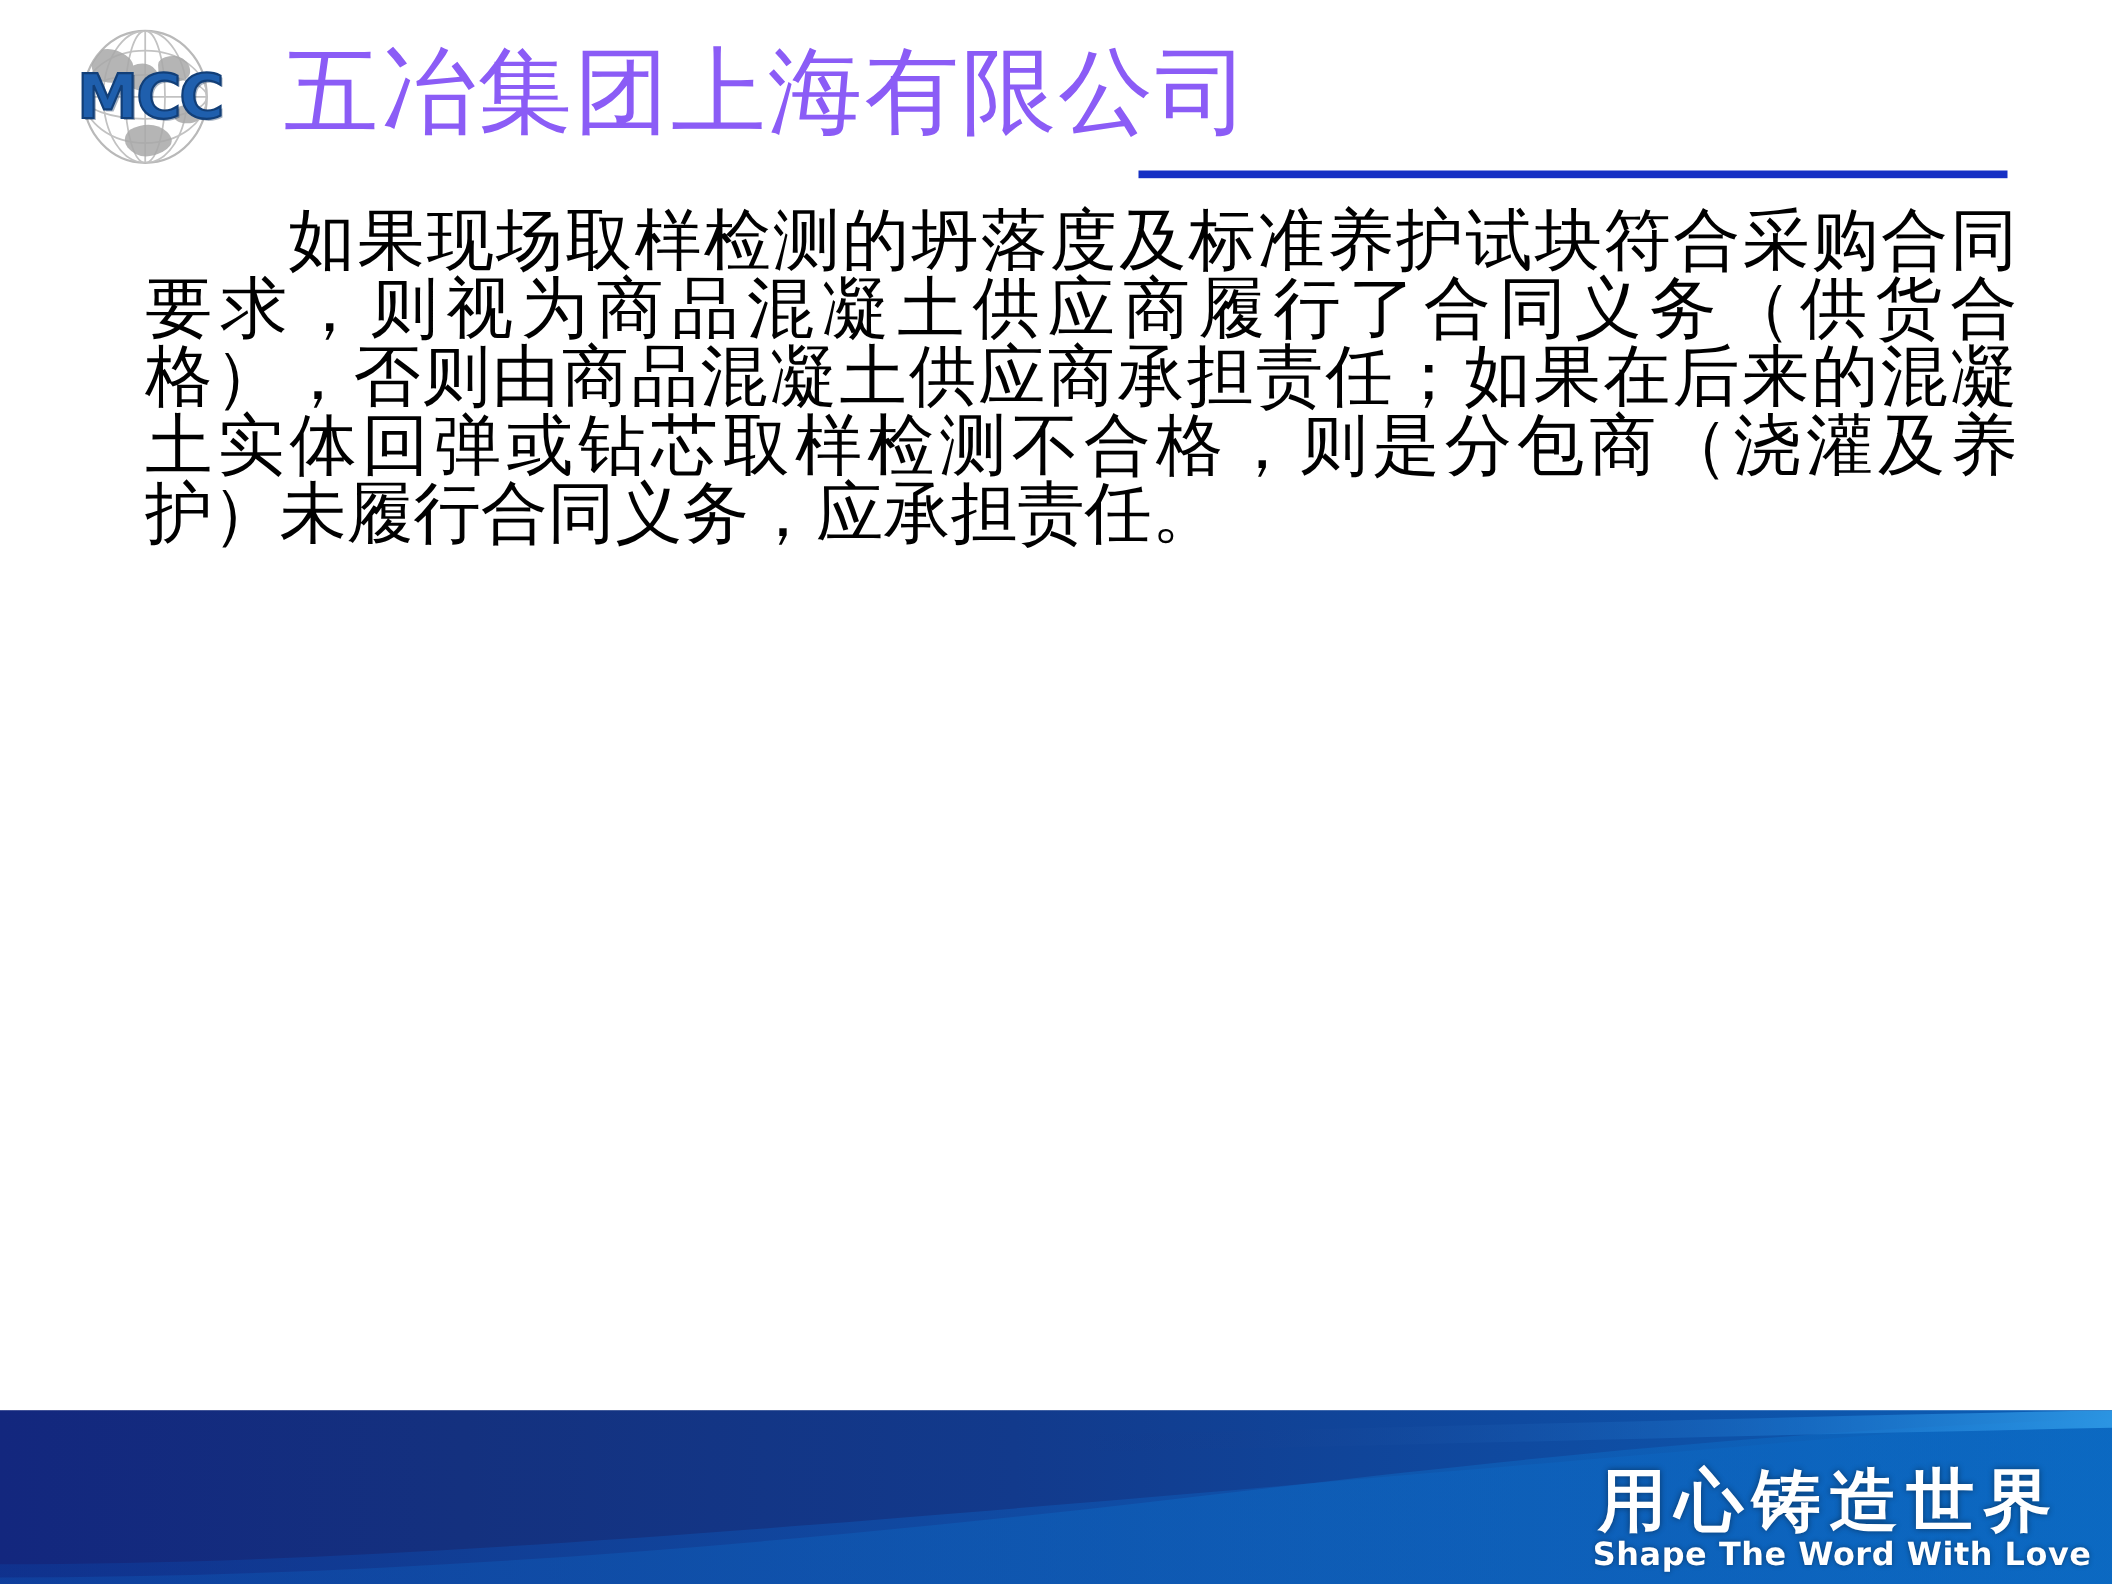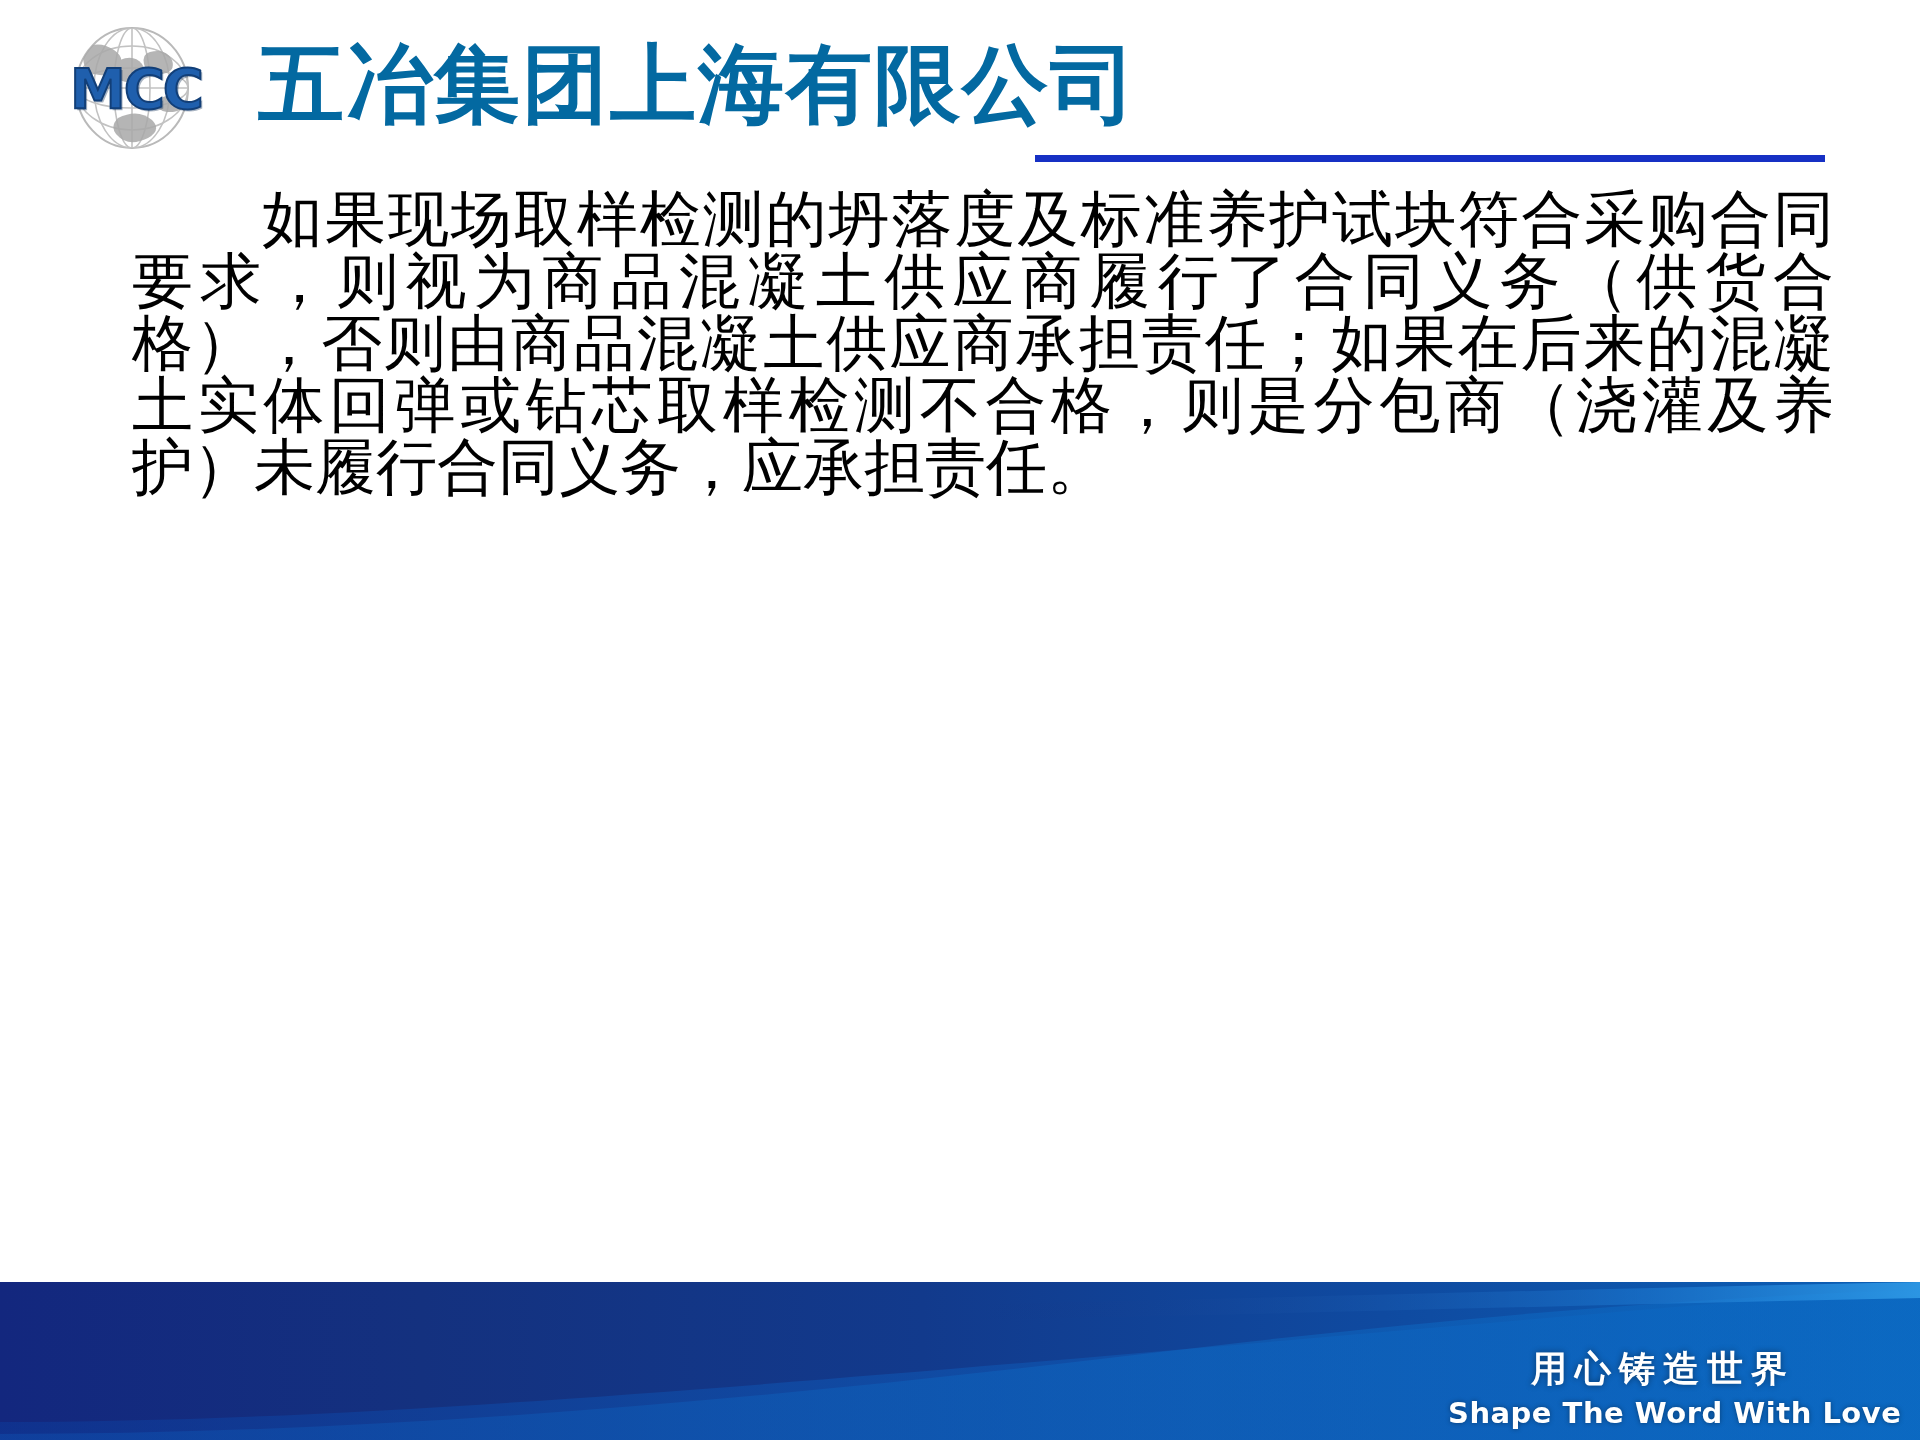--- a/index.html
+++ b/index.html
@@ -64,24 +64,24 @@
     text-align: center;
     -webkit-text-stroke: 2px #123f78;
     text-shadow: 2px 2px 0 rgba(10,40,80,0.35);
   }
 
   .company-title {
     position: absolute;
     left: 258px;
     top: 36px;
     font-family: "DejaVu Sans", sans-serif;
-    font-weight: bold;
+    font-weight: normal;
     font-size: 86px;
     line-height: 96px;
-    color: #0369a1;
+    color: #8b5cf6;
     letter-spacing: 2px;
     white-space: nowrap;
   }
 
   .header-rule {
     position: absolute;
     left: 1035px;
     top: 155px;
     width: 790px;
     height: 7px;
@@ -131,23 +131,23 @@
 
   .slogan {
     position: absolute;
     right: 42px;
     bottom: 10px;
     width: 430px;
     text-align: center;
   }
 
   .slogan-cn {
-    font-family: Liberation Serif, serif;
+    font-family: Liberation Mono, monospace;
     font-weight: bold;
-    font-size: 36px;
+    font-size: 62px;
     line-height: 54px;
     letter-spacing: 8px;
     color: #ffffff;
     text-shadow: 0 0 6px rgba(0,0,0,0.45);
     white-space: nowrap;
   }
 
   .slogan-en {
     font-family: "DejaVu Sans", sans-serif;
     font-weight: bold;

